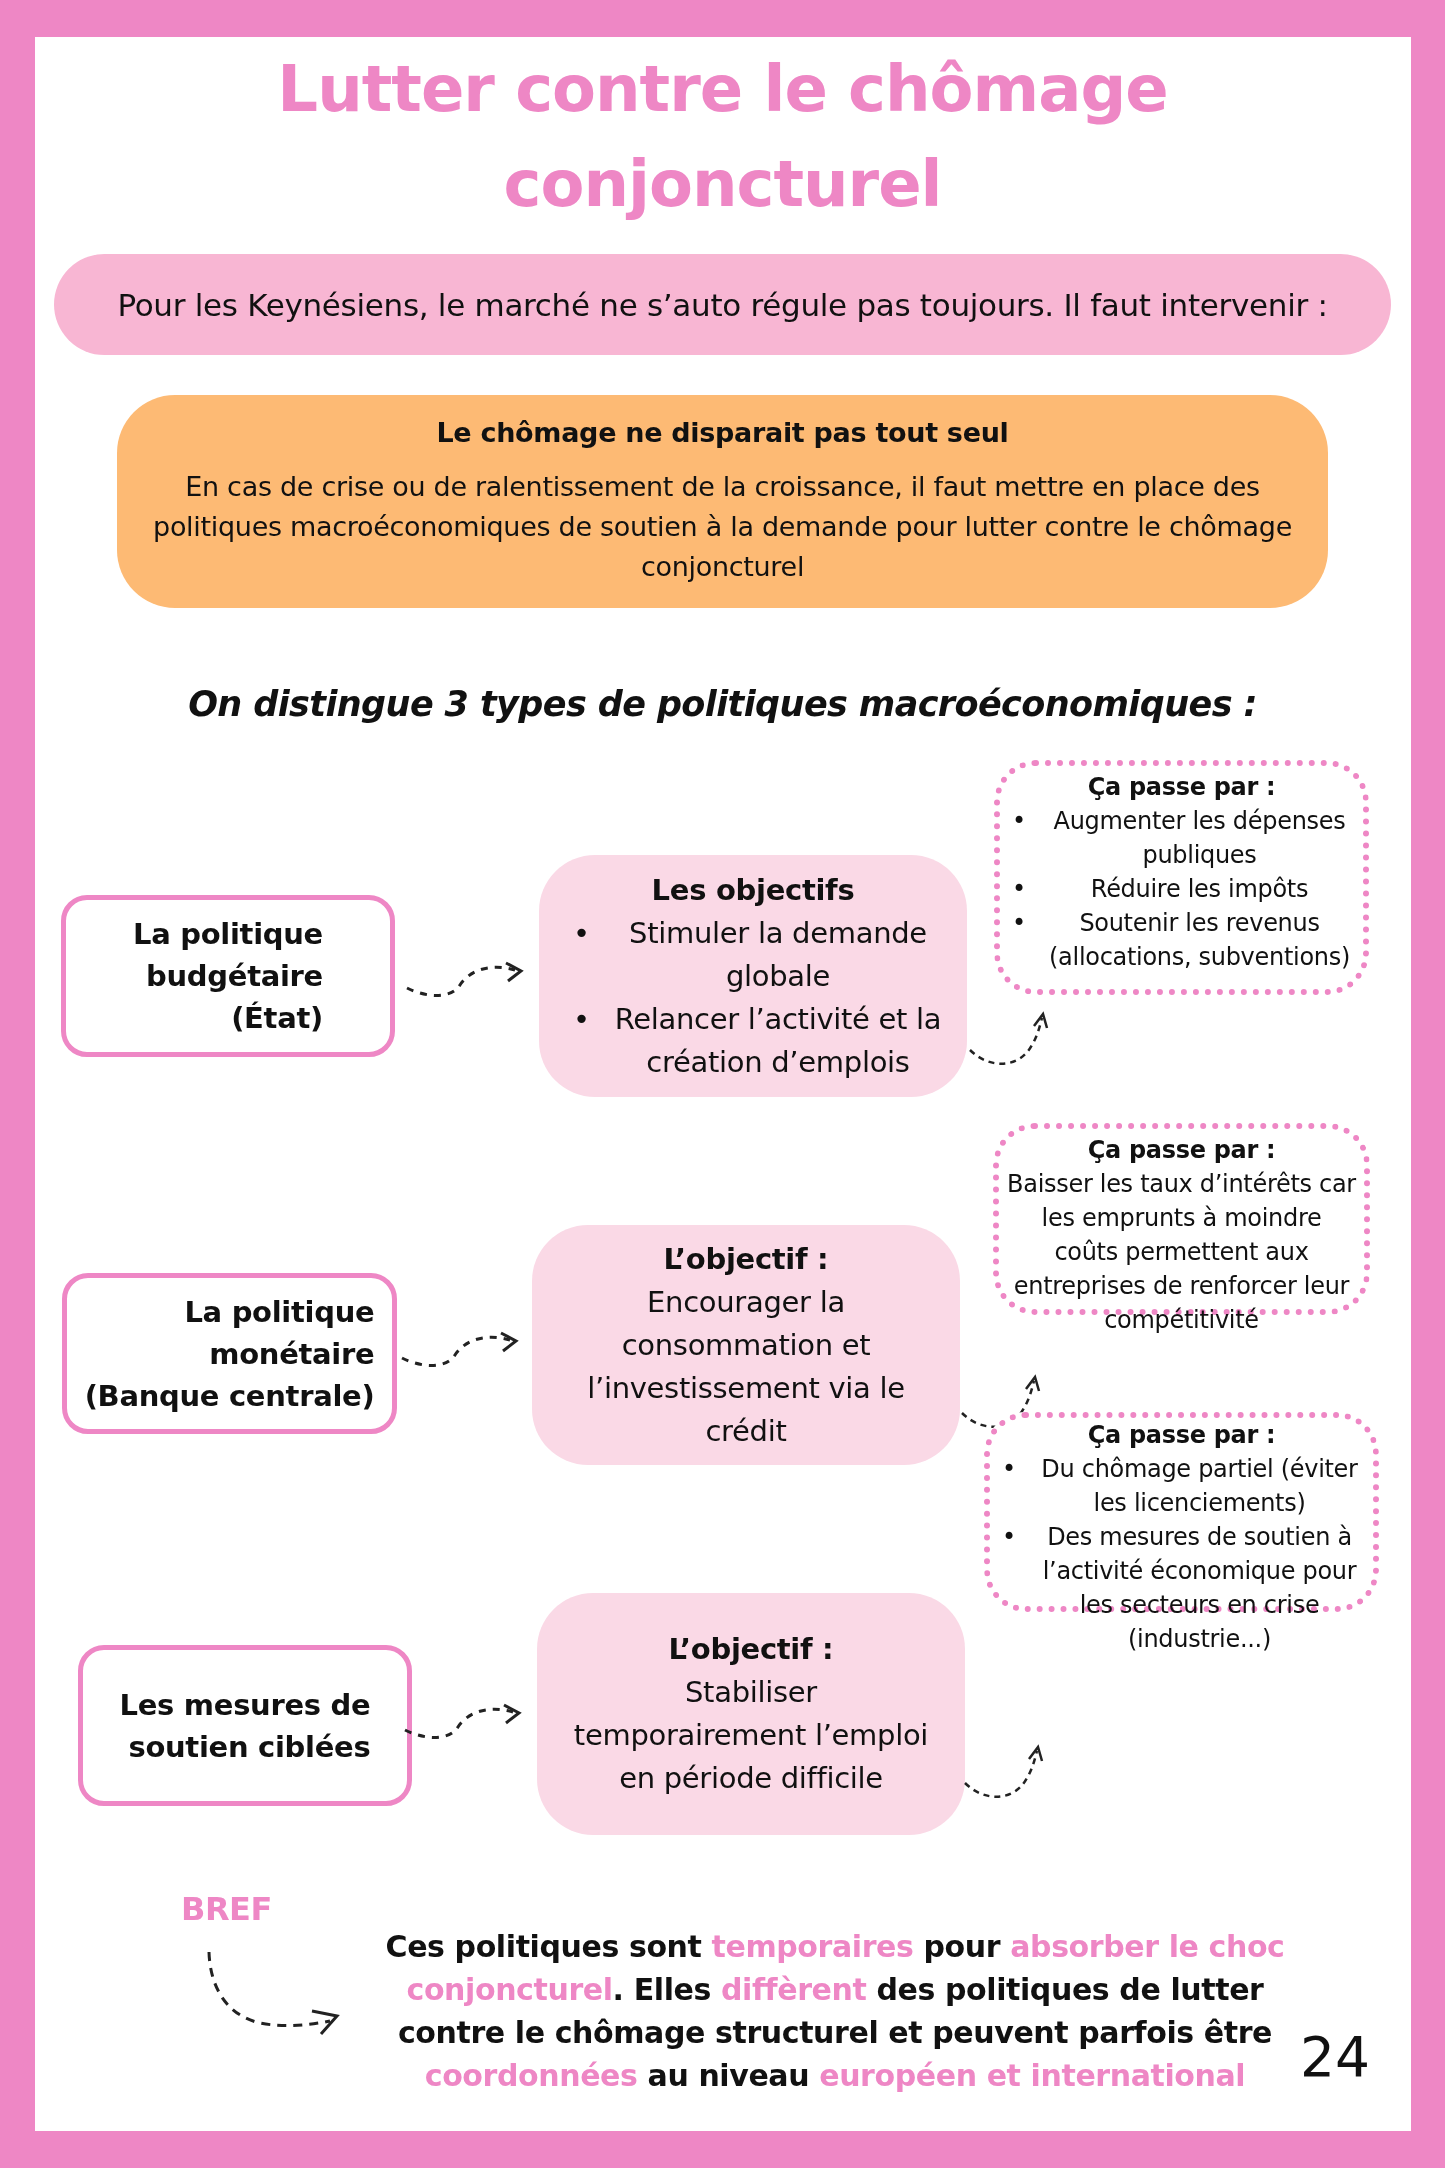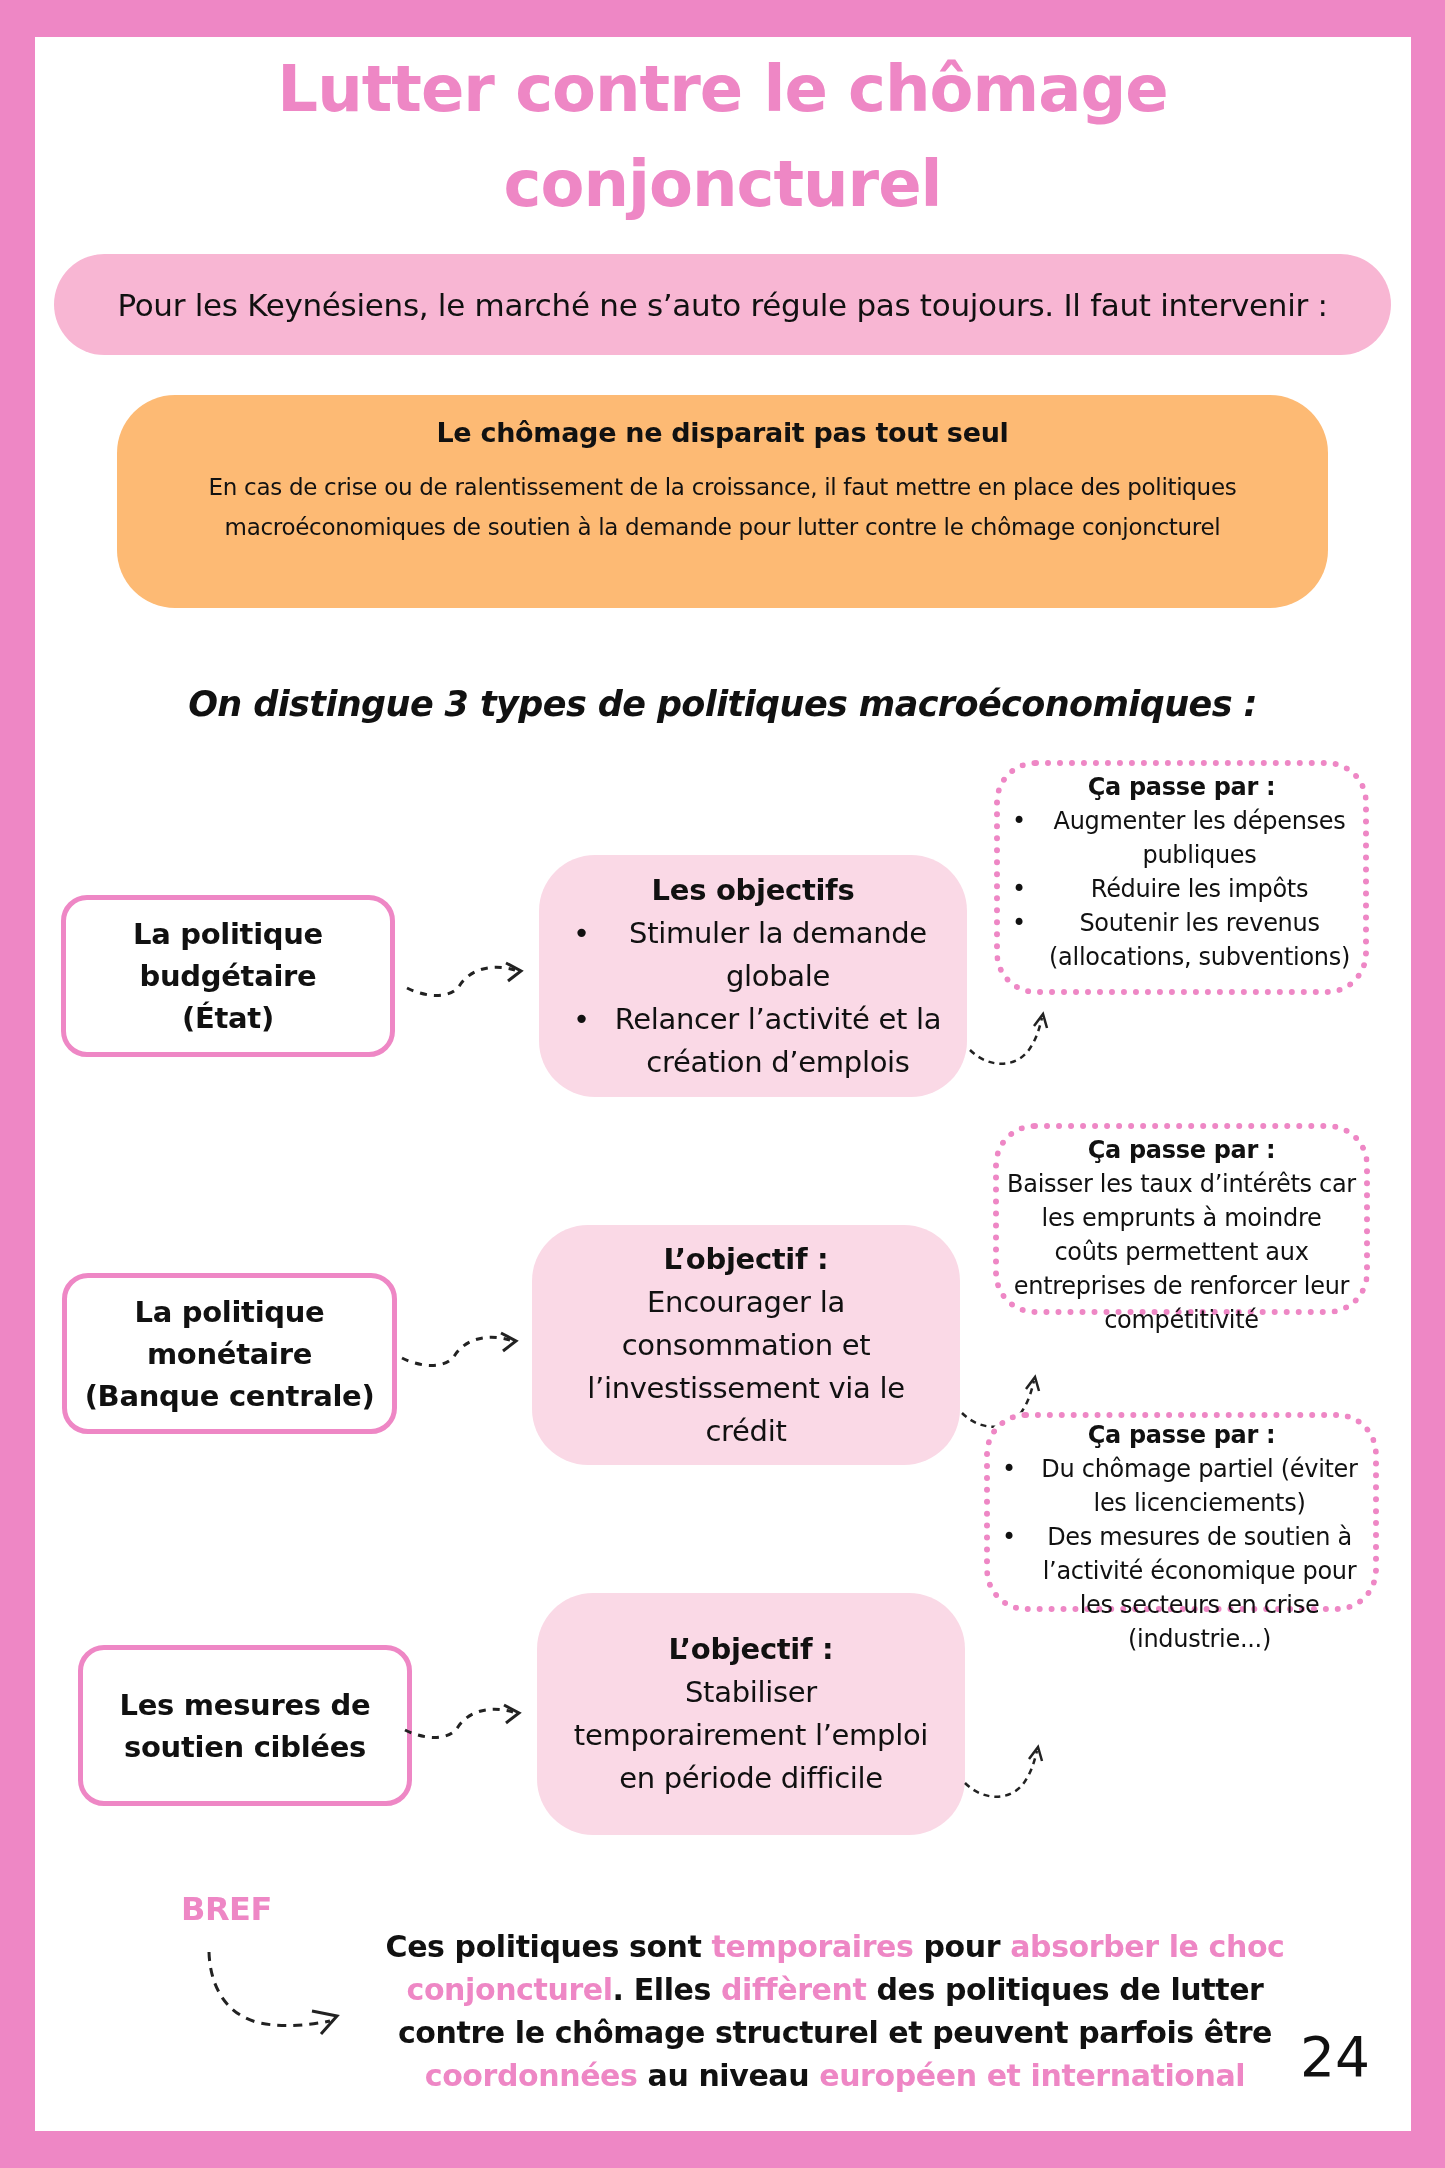--- a/index.html
+++ b/index.html
@@ -24,29 +24,29 @@
     background: #f8b6d3; border-radius: 56px;
     display: flex; align-items: center; justify-content: center;
     font-size: 31px; color: #111; letter-spacing: -0.3px;
   }
   .intro-box {
     left: 117px; top: 395px; width: 1211px; height: 213px;
     background: #fdba74; border-radius: 58px;
     text-align: center; box-sizing: border-box; padding-top: 18px;
   }
   .intro-box .h { font-weight: bold; font-size: 27px; line-height: 40px; margin-bottom: 14px; letter-spacing: -0.3px; }
-  .intro-box .p { font-size: 23px; line-height: 40px; padding: 0 30px; letter-spacing: -0.3px; }
+  .intro-box .p { font-size: 27px; line-height: 40px; padding: 0 30px; letter-spacing: -0.3px; }
   .subheading {
     left: 0; top: 684px; width: 1445px; text-align: center;
     font-size: 35px; font-weight: bold; font-style: italic; letter-spacing: -0.6px;
   }
   .policy-box {
     box-sizing: border-box; border: 5px solid #ee87c5; border-radius: 26px;
     background: #fff; display: flex; align-items: center; justify-content: center;
-    text-align: center; font-weight: bold; font-size: 29px; line-height: 42px;
+    text-align: right; font-weight: bold; font-size: 29px; line-height: 42px;
     letter-spacing: -0.3px; padding: 0 10px;
   }
   .obj-box {
     box-sizing: border-box; background: #fad9e6; border-radius: 56px;
     display: flex; flex-direction: column; align-items: center; justify-content: center;
     text-align: center; font-size: 29px; line-height: 43px; padding: 0 22px; letter-spacing: -0.3px;
   }
   .obj-box .h { font-weight: bold; }
   .obj-list { list-style: none; margin: 0; padding: 0; width: 100%; }
   .obj-list li { position: relative; padding-left: 50px; }

